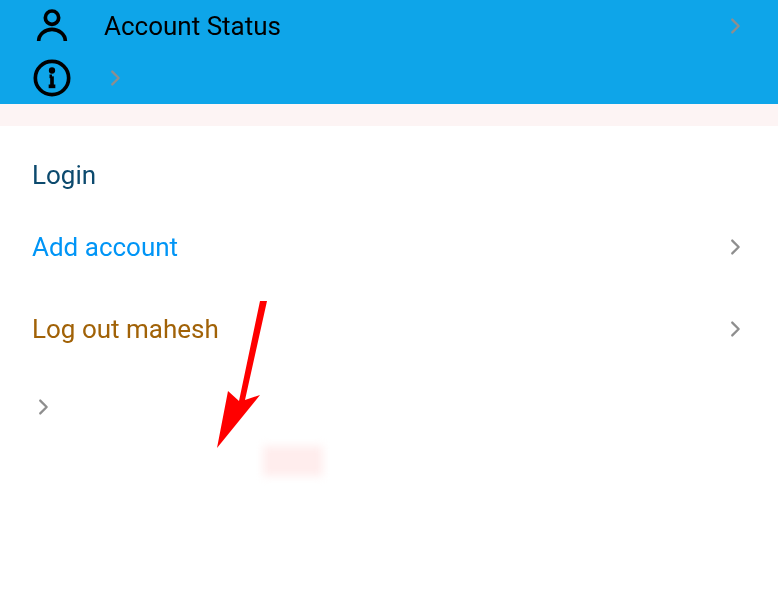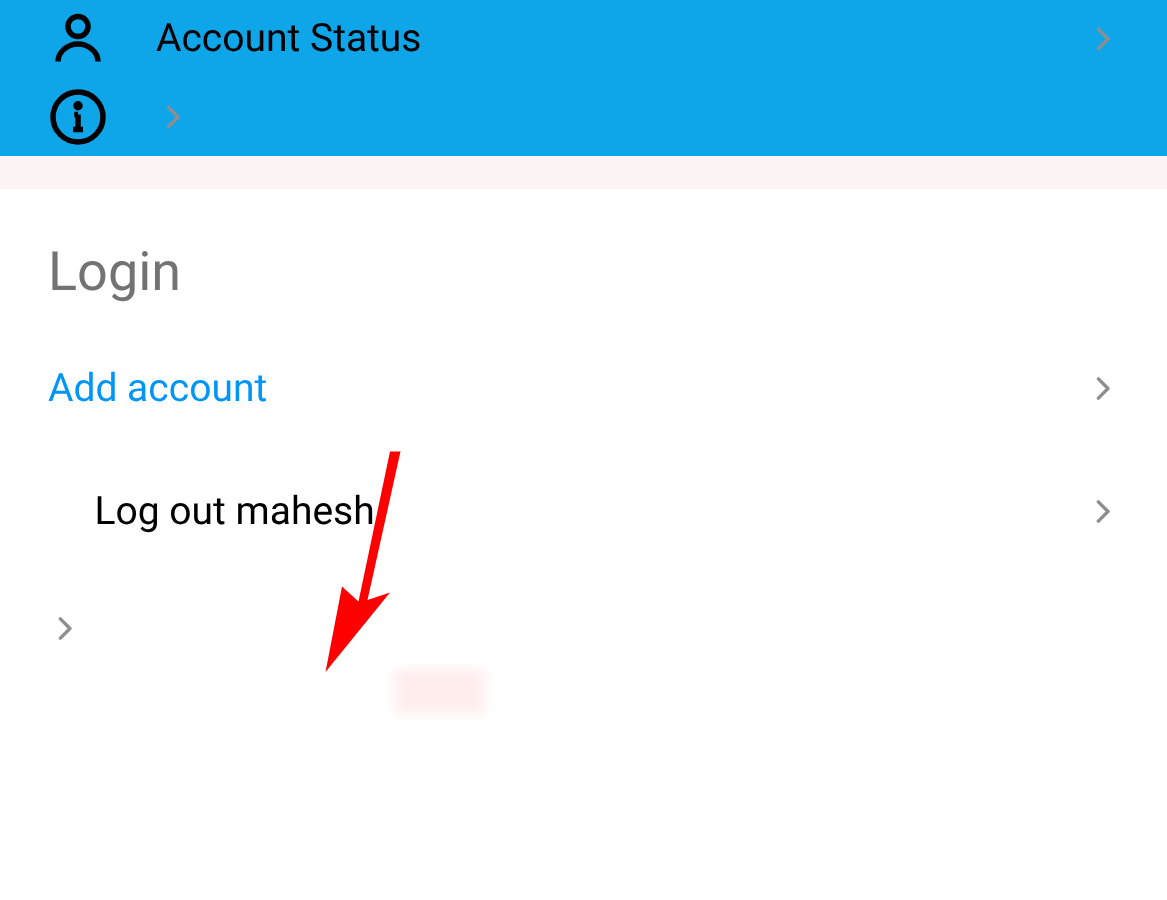--- a/index.html
+++ b/index.html
@@ -42,40 +42,39 @@
     .chevron svg {
       width: 100%;
       height: 100%;
     }
     .section-divider {
       height: 22px;
       background: #fdf4f4;
     }
     .section-header {
       padding: 34px 32px 16px 32px;
-      font-size: 36px;
-      color: #737373;
+      font-size: 26px;
+      color: #0c4a6e;
     }
     .login-row {
       display: flex;
       align-items: center;
       padding: 26px 32px;
       background: #ffffff;
       cursor: pointer;
     }
     .login-row .label {
       font-size: 26px;
       flex: 1;
     }
     .text-blue {
       color: #0095f6;
     }
     .text-red {
-      color: #000000;
-      margin-left: 31px;
+      color: #a16207;
     }
     .arrow-annotation {
       position: absolute;
       left: 205px;
       top: 295px;
       pointer-events: none;
     }
     .blur-patch {
       position: absolute;
       left: 263px;

